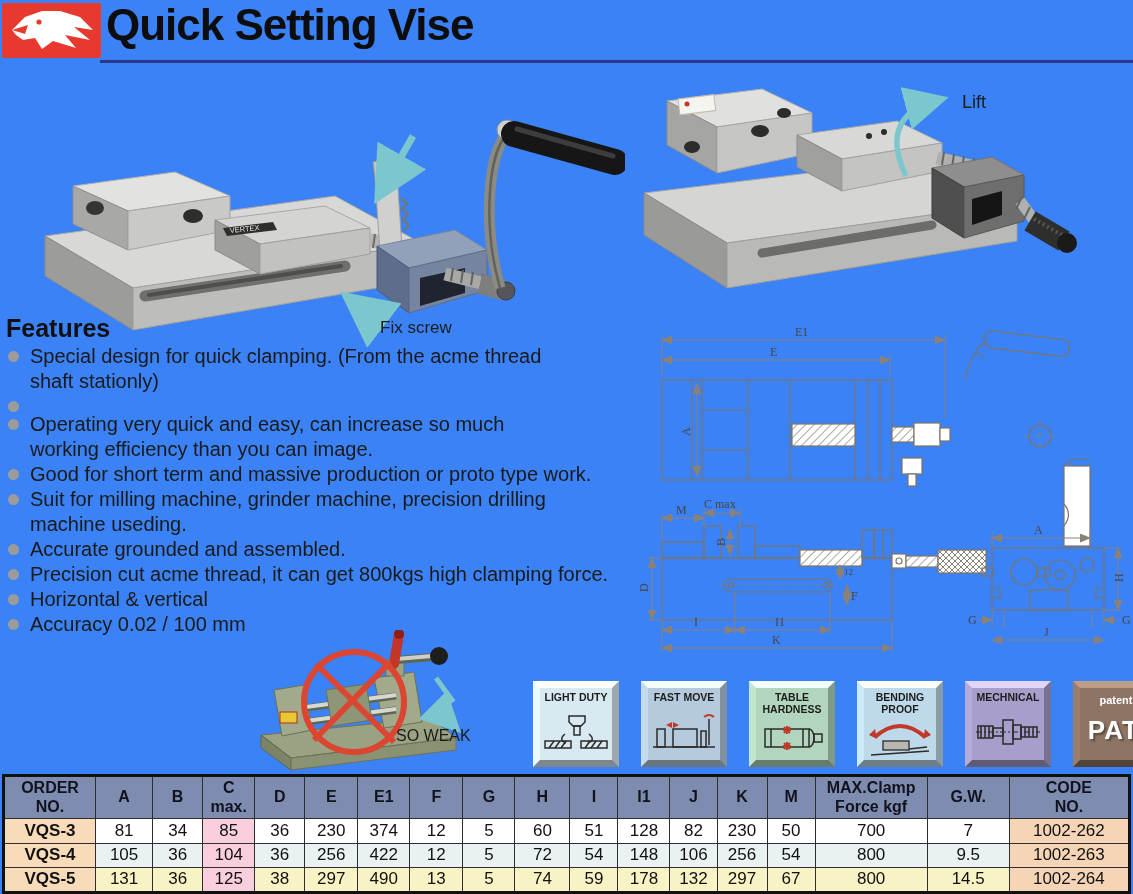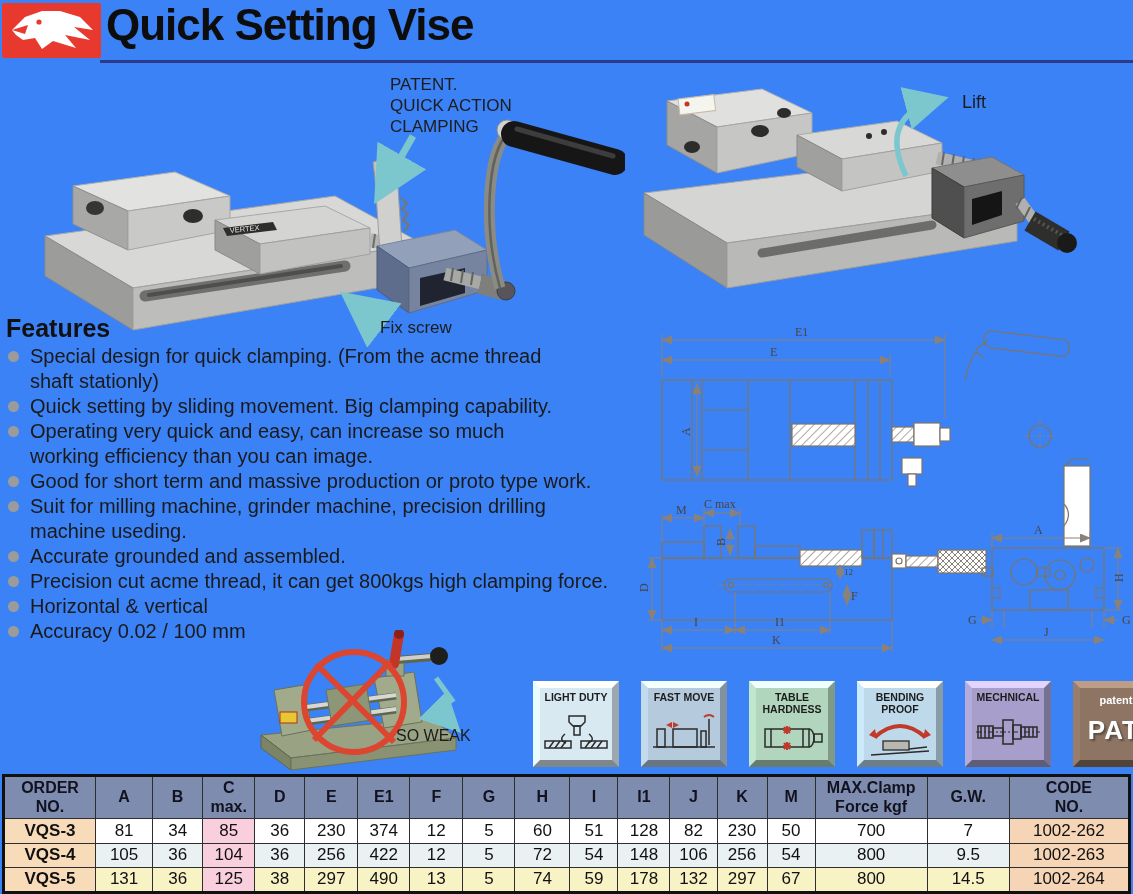--- a/index.html
+++ b/index.html
@@ -324,37 +324,33 @@
       <marker id="ta" markerWidth="8" markerHeight="8" refX="6" refY="4" orient="auto">
         <path d="M0 0 L8 4 L0 8 z" style="fill:var(--arrow)"></path>
       </marker>
     </defs>
     <path d="M413 136 L381 192" style="stroke:var(--arrow)" stroke-width="7" marker-end="url(#ta)" fill="none"></path>
     <path d="M377 320 L351 300" style="stroke:var(--arrow)" stroke-width="7" marker-end="url(#ta)" fill="none"></path>
     <path d="M906 176 C886 134 900 110 938 100" style="stroke:var(--arrow)" stroke-width="5.5" marker-end="url(#ta)" fill="none"></path>
     <path d="M436 678 L452 700 L438 710 L454 726" style="stroke:var(--arrow)" stroke-width="5" marker-end="url(#ta)" fill="none"></path>
   </svg>
 
-  <div class="callout co-patent">PATENT.
-QUICK ACTION
-CLAMPING</div>
   <div class="callout co-fix">Fix screw</div>
   <div class="callout co-lift">Lift</div>
   <div class="callout co-weak">SO WEAK</div>
 
   <h2 class="features-heading">Features</h2>
   <ul class="features-list">
       <li>
         <span class="dot"></span>
         <span class="ft">Special design for quick clamping. (From the acme thread
 shaft stationly)</span>
       </li>
       <li>
         <span class="dot"></span>
-        <span class="ft">Quick setting by sliding movement. Big clamping capability.</span>
       </li>
       <li>
         <span class="dot"></span>
         <span class="ft">Operating very quick and easy, can increase so much
 working efficiency than you can image.</span>
       </li>
       <li>
         <span class="dot"></span>
         <span class="ft">Good for short term and massive production or proto type work.</span>
       </li>

